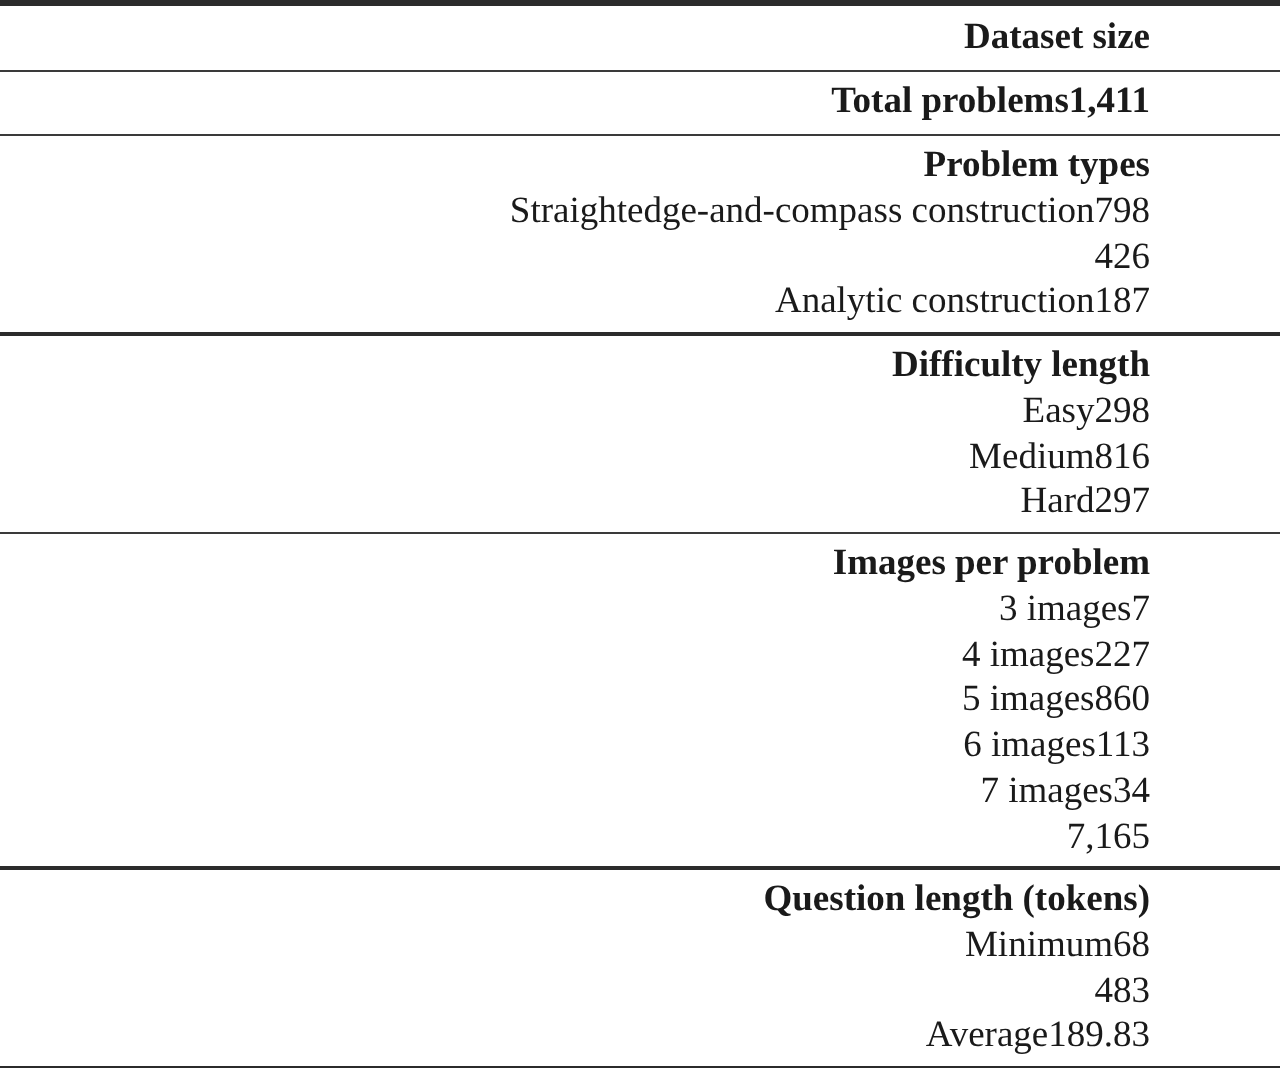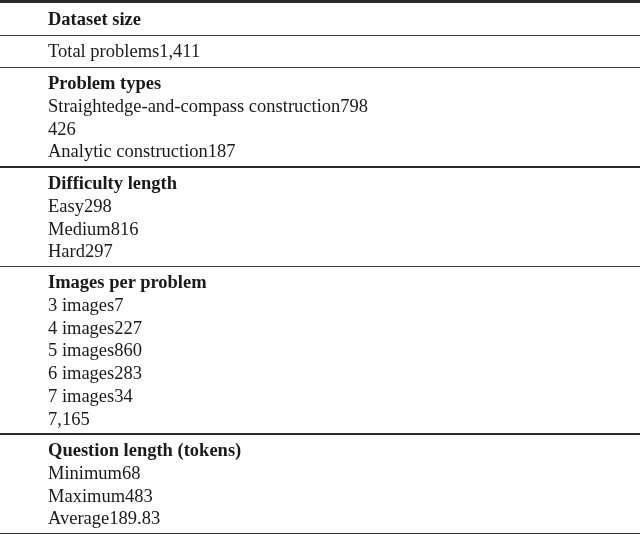--- a/index.html
+++ b/index.html
@@ -1,38 +1,38 @@
 <!DOCTYPE html>
 <html><head>
 <meta charset="utf-8">
 <style>
   html, body { margin: 0; padding: 0; background: #ffffff; }
   body { width: 640px; height: 534px; overflow: hidden; font-family: "Liberation Serif", "DejaVu Serif", serif; color: #1a1a1a; }
   .table { position: relative; width: 640px; }
   .rule-thick { height: 3px; background: #2b2b2b; }
   .rule-thin { height: 1.5px; background: #3a3a3a; }
-  .row { display: flex; justify-content: flex-start; align-items: center; height: 22.7px; padding-left: 48px; padding-right: 65px; font-size: 18.5px; line-height: 22.7px; }
+  .row { display: flex; justify-content: flex-end; align-items: center; height: 22.7px; padding-left: 78px; padding-right: 65px; font-size: 18.5px; line-height: 22.7px; }
   .row .label { white-space: nowrap; }
   .row .value { text-align: right; white-space: nowrap; }
   .hdr { font-weight: bold; }
   .sec { padding-top: 4px; padding-bottom: 3px; }
 </style>
 </head>
 <body>
 
 <div class="table">
   <div class="rule-thick"></div>
 
   <div class="sec" style="padding-top:5px;padding-bottom:4px;">
     <div class="row hdr">
       <span class="label">Dataset size</span>
     </div>
   </div>
   <div class="rule-thin"></div>
-  <div class="sec" style="padding-top:4px;padding-bottom:4px;">
+  <div class="sec" style="padding-top:4px;padding-bottom:4px;font-weight:bold;">
     <div class="row">
       <span class="label">Total problems</span>
       <span class="value">1,411</span>
     </div>
   </div>
   <div class="rule-thin"></div>
 
   <div class="sec">
     <div class="row hdr">
       <span class="label">Problem types</span>
@@ -81,42 +81,41 @@
     <div class="row">
       <span class="label">4 images</span>
       <span class="value">227</span>
     </div>
     <div class="row">
       <span class="label">5 images</span>
       <span class="value">860</span>
     </div>
     <div class="row">
       <span class="label">6 images</span>
-      <span class="value">283</span>
+      <span class="value">113</span>
     </div>
     <div class="row">
       <span class="label">7 images</span>
       <span class="value">34</span>
     </div>
     <div class="row">
       <span class="value">7,165</span>
     </div>
   </div>
   <div class="rule-thick" style="height:2px;"></div>
 
   <div class="sec">
     <div class="row hdr">
       <span class="label">Question length (tokens)</span>
     </div>
     <div class="row">
       <span class="label">Minimum</span>
       <span class="value">68</span>
     </div>
     <div class="row">
-      <span class="label">Maximum</span>
       <span class="value">483</span>
     </div>
     <div class="row">
       <span class="label">Average</span>
       <span class="value">189.83</span>
     </div>
   </div>
   <div class="rule-thick"></div>
 </div>
 

